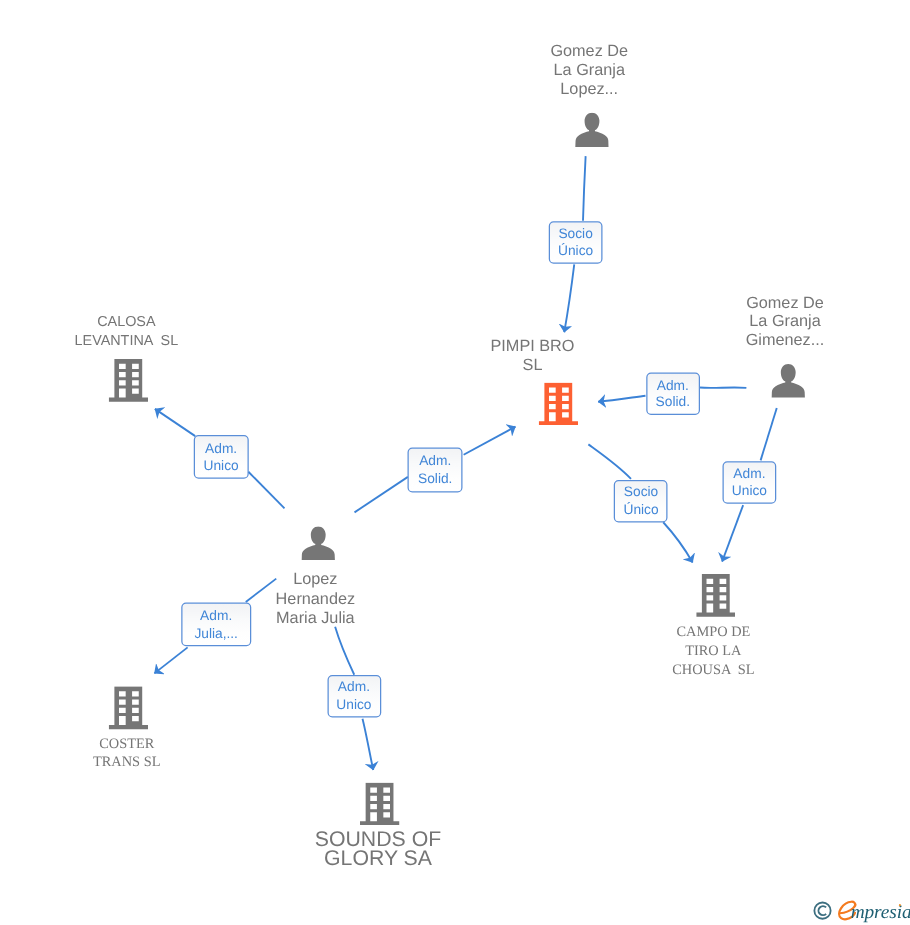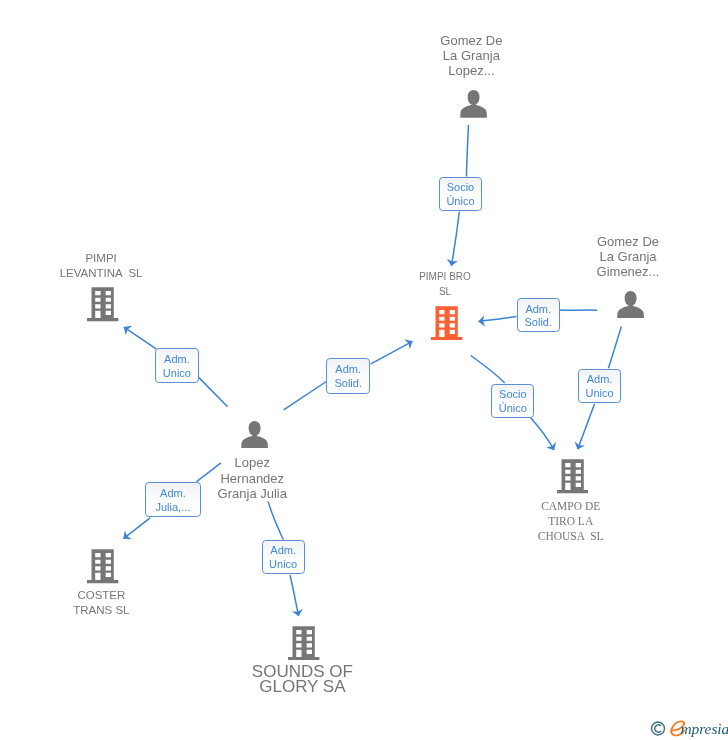--- a/index.html
+++ b/index.html
@@ -57,59 +57,59 @@
         </svg>
       </div>
       <div class="node-label" style="left: 381.4px; width: 180px; top: 32.7px; font-size: 13px; line-height: 15.2px;">Gomez De
 La Granja
 Lopez...</div>
       <div class="node" style="left: 431.4px; top: 305.6px; width: 31.4px; height: 34.6px;">
         <svg class="node-icon" width="31.4" height="34.6" viewBox="0 0 30.6 33.2">
           <path fill="#fd6032" fill-rule="evenodd" d="M4.4 0 L26.1 0 L26.1 29.9 L30.6 29.9 L30.6 33.2 L0 33.2 L0 29.9 L4.4 29.9 Z M8.0 3.7 L13.2 3.7 L13.2 7.8 L8.0 7.8 Z M18.2 3.7 L23.4 3.7 L23.4 7.8 L18.2 7.8 Z M8.0 10.1 L13.2 10.1 L13.2 14.2 L8.0 14.2 Z M18.2 10.1 L23.4 10.1 L23.4 14.2 L18.2 14.2 Z M8.0 16.5 L13.2 16.5 L13.2 20.6 L8.0 20.6 Z M18.2 16.5 L23.4 16.5 L23.4 20.6 L18.2 20.6 Z M8.0 22.9 L13.2 22.9 L13.2 29.9 L8.0 29.9 Z M18.2 22.9 L23.4 22.9 L23.4 27.0 L18.2 27.0 Z"></path>
         </svg>
       </div>
-      <div class="node-label" style="left: 355px; width: 180px; top: 268.7px; font-size: 10px; line-height: 15.2px; text-align: center;">PIMPI BRO
+      <div class="node-label" style="left: 336px; width: 180px; top: 268.7px; font-size: 13px; line-height: 15.2px; text-align: center;">PIMPI BRO
 SL</div>
       <div class="node" style="left: 87.3px; top: 287px; width: 31.4px; height: 34.6px;">
         <svg class="node-icon" width="31.4" height="34.6" viewBox="0 0 30.6 33.2">
           <path fill="#767676" fill-rule="evenodd" d="M4.4 0 L26.1 0 L26.1 29.9 L30.6 29.9 L30.6 33.2 L0 33.2 L0 29.9 L4.4 29.9 Z M8.0 3.7 L13.2 3.7 L13.2 7.8 L8.0 7.8 Z M18.2 3.7 L23.4 3.7 L23.4 7.8 L18.2 7.8 Z M8.0 10.1 L13.2 10.1 L13.2 14.2 L8.0 14.2 Z M18.2 10.1 L23.4 10.1 L23.4 14.2 L18.2 14.2 Z M8.0 16.5 L13.2 16.5 L13.2 20.6 L8.0 20.6 Z M18.2 16.5 L23.4 16.5 L23.4 20.6 L18.2 20.6 Z M8.0 22.9 L13.2 22.9 L13.2 29.9 L8.0 29.9 Z M18.2 22.9 L23.4 22.9 L23.4 27.0 L18.2 27.0 Z"></path>
         </svg>
       </div>
-      <div class="node-label" style="left: 11.1px; width: 180px; top: 250.9px; font-size: 11.5px; line-height: 15.1px;">PIMPI
+      <div class="node-label" style="left: 11.1px; width: 180px; top: 250.9px; font-size: 11.5px; line-height: 15.1px;">CALOSA
 LEVANTINA  SL</div>
       <div class="node" style="left: 616.8px; top: 290.6px; width: 27.2px; height: 27.8px;">
         <svg class="node-icon" width="27.2" height="27.8" viewBox="0 0 26.8 27.6">
           <path fill="#767676" d="M13.4 0.1 C10.1 0.1 7.5 2.9 7.5 6.6 C7.5 10.6 9.1 13.4 10.9 14.0 C11.0 14.05 11.05 14.1 11.05 14.3 L11.05 14.9 C9.0 15.2 5.3 16.6 3.4 17.8 C1.55 18.95 0.55 20.2 0.35 22.4 L0.15 27.5 L26.65 27.5 L26.45 22.4 C26.25 20.2 25.25 18.95 23.4 17.8 C21.5 16.6 17.8 15.2 15.75 14.9 L15.75 14.3 C15.75 14.1 15.8 14.05 15.9 14.0 C17.7 13.4 19.3 10.6 19.3 6.6 C19.3 2.9 16.7 0.1 13.4 0.1 Z"></path>
         </svg>
       </div>
       <div class="node-label" style="left: 538px; width: 180px; top: 233.9px; font-size: 13px; line-height: 15.2px;">Gomez De
 La Granja
 Gimenez...</div>
       <div class="node" style="left: 240.8px; top: 420.6px; width: 27.2px; height: 27.8px;">
         <svg class="node-icon" width="27.2" height="27.8" viewBox="0 0 26.8 27.6">
           <path fill="#767676" d="M13.4 0.1 C10.1 0.1 7.5 2.9 7.5 6.6 C7.5 10.6 9.1 13.4 10.9 14.0 C11.0 14.05 11.05 14.1 11.05 14.3 L11.05 14.9 C9.0 15.2 5.3 16.6 3.4 17.8 C1.55 18.95 0.55 20.2 0.35 22.4 L0.15 27.5 L26.65 27.5 L26.45 22.4 C26.25 20.2 25.25 18.95 23.4 17.8 C21.5 16.6 17.8 15.2 15.75 14.9 L15.75 14.3 C15.75 14.1 15.8 14.05 15.9 14.0 C17.7 13.4 19.3 10.6 19.3 6.6 C19.3 2.9 16.7 0.1 13.4 0.1 Z"></path>
         </svg>
       </div>
       <div class="node-label" style="left: 162.3px; width: 180px; top: 455.3px; font-size: 13px; line-height: 15.2px;">Lopez
 Hernandez
-Granja Julia</div>
+Maria Julia</div>
       <div class="node" style="left: 556.6px; top: 459.4px; width: 31.4px; height: 34.6px;">
         <svg class="node-icon" width="31.4" height="34.6" viewBox="0 0 30.6 33.2">
           <path fill="#767676" fill-rule="evenodd" d="M4.4 0 L26.1 0 L26.1 29.9 L30.6 29.9 L30.6 33.2 L0 33.2 L0 29.9 L4.4 29.9 Z M8.0 3.7 L13.2 3.7 L13.2 7.8 L8.0 7.8 Z M18.2 3.7 L23.4 3.7 L23.4 7.8 L18.2 7.8 Z M8.0 10.1 L13.2 10.1 L13.2 14.2 L8.0 14.2 Z M18.2 10.1 L23.4 10.1 L23.4 14.2 L18.2 14.2 Z M8.0 16.5 L13.2 16.5 L13.2 20.6 L8.0 20.6 Z M18.2 16.5 L23.4 16.5 L23.4 20.6 L18.2 20.6 Z M8.0 22.9 L13.2 22.9 L13.2 29.9 L8.0 29.9 Z M18.2 22.9 L23.4 22.9 L23.4 27.0 L18.2 27.0 Z"></path>
         </svg>
       </div>
       <div class="node-label" style="left: 480.7px; width: 180px; top: 498.5px; font-size: 11.5px; line-height: 15.1px; font-family: Liberation Serif, serif;">CAMPO DE
 TIRO LA
 CHOUSA  SL</div>
       <div class="node" style="left: 87.3px; top: 549px; width: 31.4px; height: 34.6px;">
         <svg class="node-icon" width="31.4" height="34.6" viewBox="0 0 30.6 33.2">
           <path fill="#767676" fill-rule="evenodd" d="M4.4 0 L26.1 0 L26.1 29.9 L30.6 29.9 L30.6 33.2 L0 33.2 L0 29.9 L4.4 29.9 Z M8.0 3.7 L13.2 3.7 L13.2 7.8 L8.0 7.8 Z M18.2 3.7 L23.4 3.7 L23.4 7.8 L18.2 7.8 Z M8.0 10.1 L13.2 10.1 L13.2 14.2 L8.0 14.2 Z M18.2 10.1 L23.4 10.1 L23.4 14.2 L18.2 14.2 Z M8.0 16.5 L13.2 16.5 L13.2 20.6 L8.0 20.6 Z M18.2 16.5 L23.4 16.5 L23.4 20.6 L18.2 20.6 Z M8.0 22.9 L13.2 22.9 L13.2 29.9 L8.0 29.9 Z M18.2 22.9 L23.4 22.9 L23.4 27.0 L18.2 27.0 Z"></path>
         </svg>
       </div>
-      <div class="node-label" style="left: 11.4px; width: 180px; top: 587.7px; font-size: 11.5px; line-height: 15.1px;">COSTER
+      <div class="node-label" style="left: 11.4px; width: 180px; top: 587.7px; font-size: 11.5px; line-height: 15.1px; font-family: Liberation Serif, serif;">COSTER
 TRANS SL</div>
       <div class="node" style="left: 288.3px; top: 625.8px; width: 31.4px; height: 34.6px;">
         <svg class="node-icon" width="31.4" height="34.6" viewBox="0 0 30.6 33.2">
           <path fill="#767676" fill-rule="evenodd" d="M4.4 0 L26.1 0 L26.1 29.9 L30.6 29.9 L30.6 33.2 L0 33.2 L0 29.9 L4.4 29.9 Z M8.0 3.7 L13.2 3.7 L13.2 7.8 L8.0 7.8 Z M18.2 3.7 L23.4 3.7 L23.4 7.8 L18.2 7.8 Z M8.0 10.1 L13.2 10.1 L13.2 14.2 L8.0 14.2 Z M18.2 10.1 L23.4 10.1 L23.4 14.2 L18.2 14.2 Z M8.0 16.5 L13.2 16.5 L13.2 20.6 L8.0 20.6 Z M18.2 16.5 L23.4 16.5 L23.4 20.6 L18.2 20.6 Z M8.0 22.9 L13.2 22.9 L13.2 29.9 L8.0 29.9 Z M18.2 22.9 L23.4 22.9 L23.4 27.0 L18.2 27.0 Z"></path>
         </svg>
       </div>
       <div class="node-label" style="left: 212.4px; width: 180px; top: 664.3px; font-size: 17px; line-height: 15.1px;">SOUNDS OF
 GLORY SA</div>
     </div>
 

